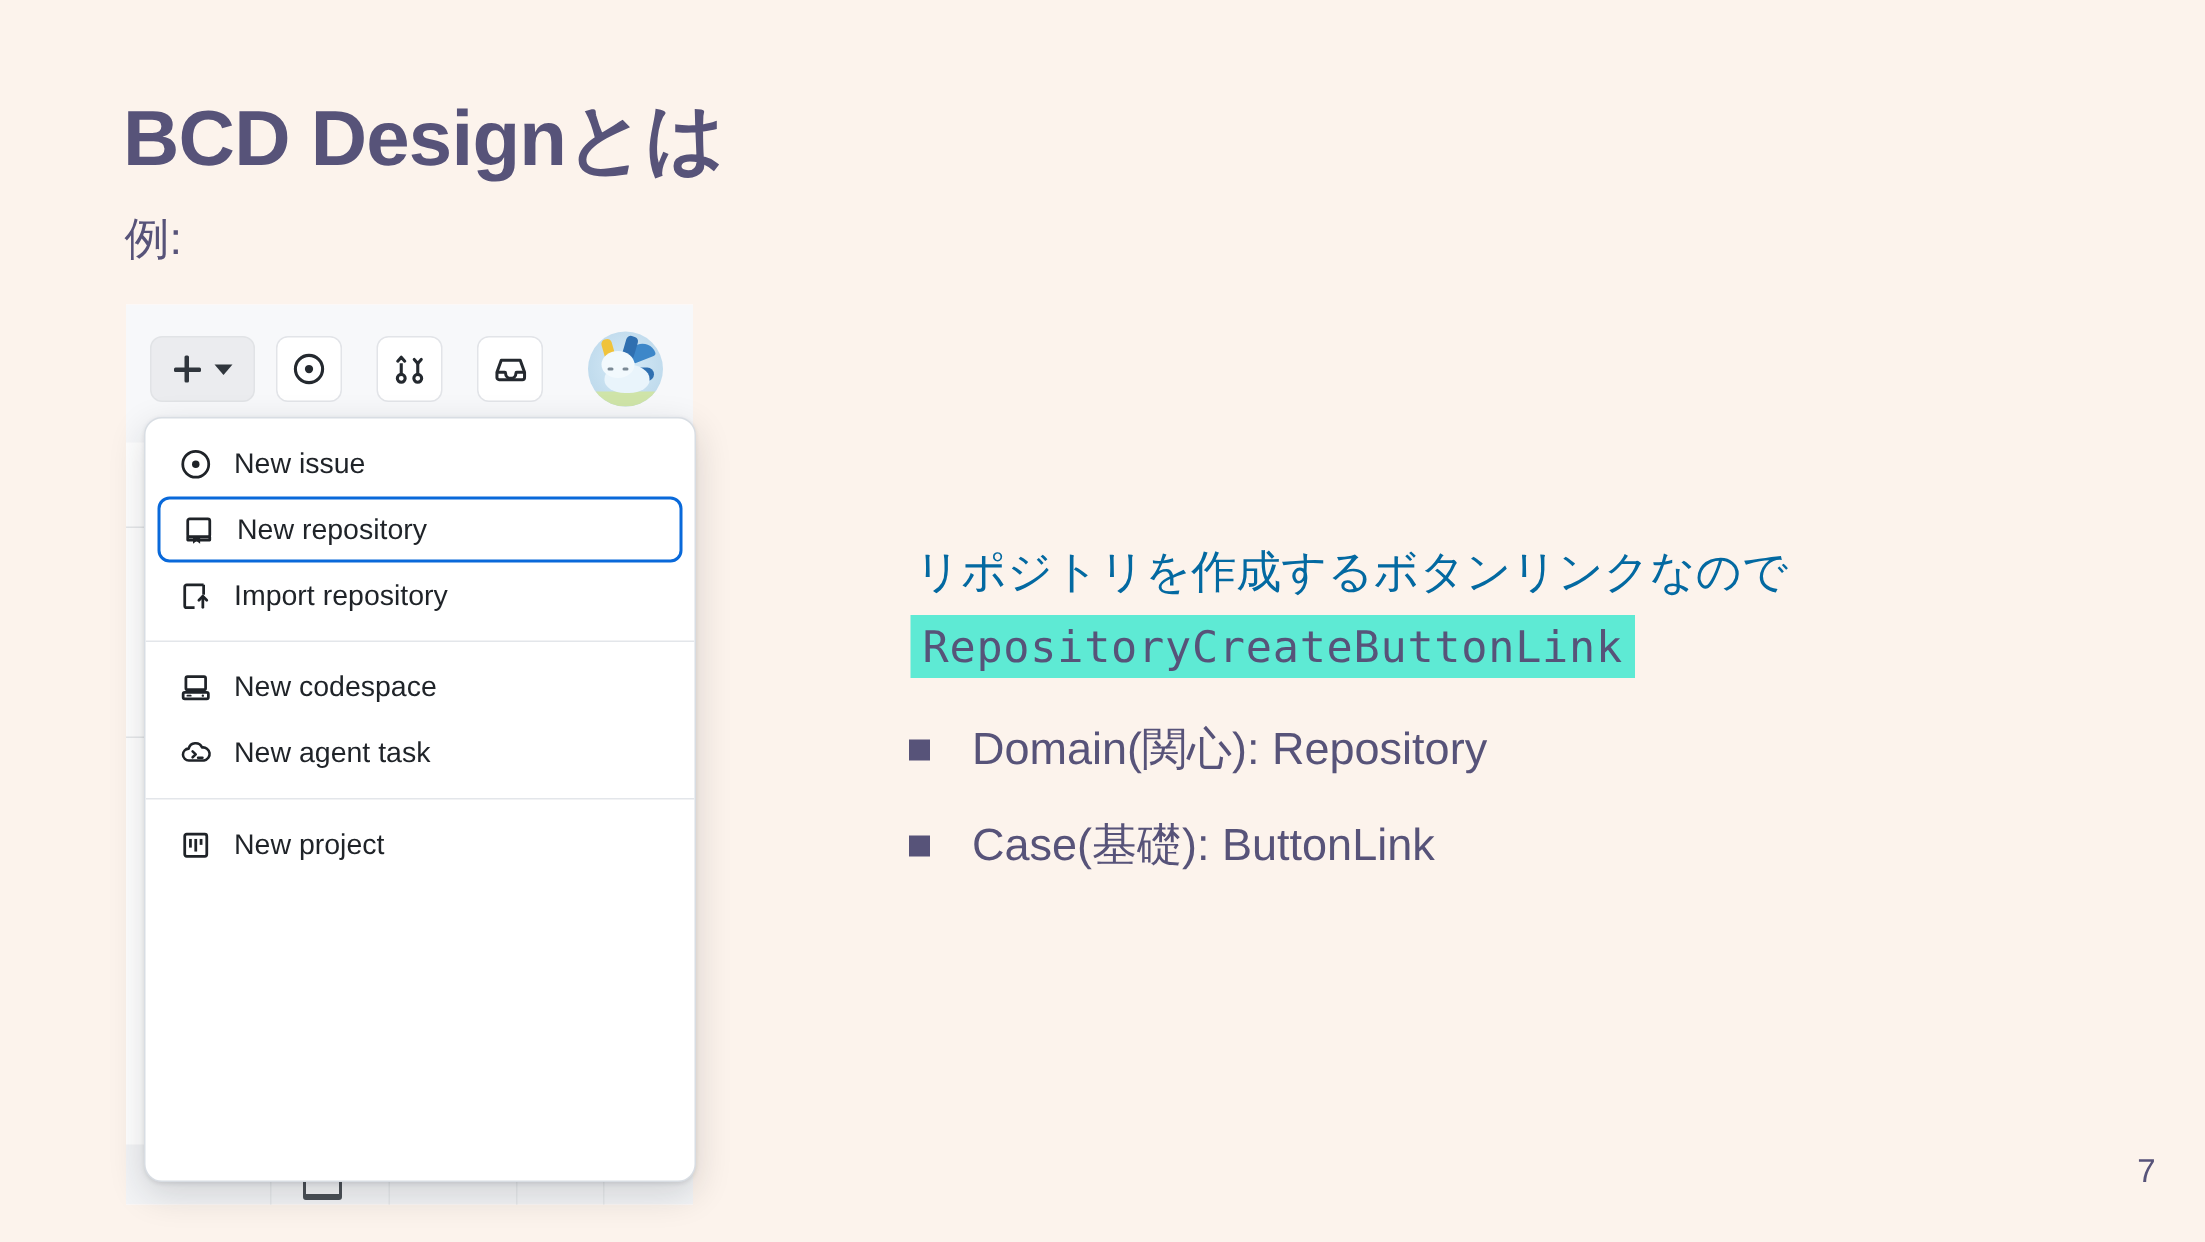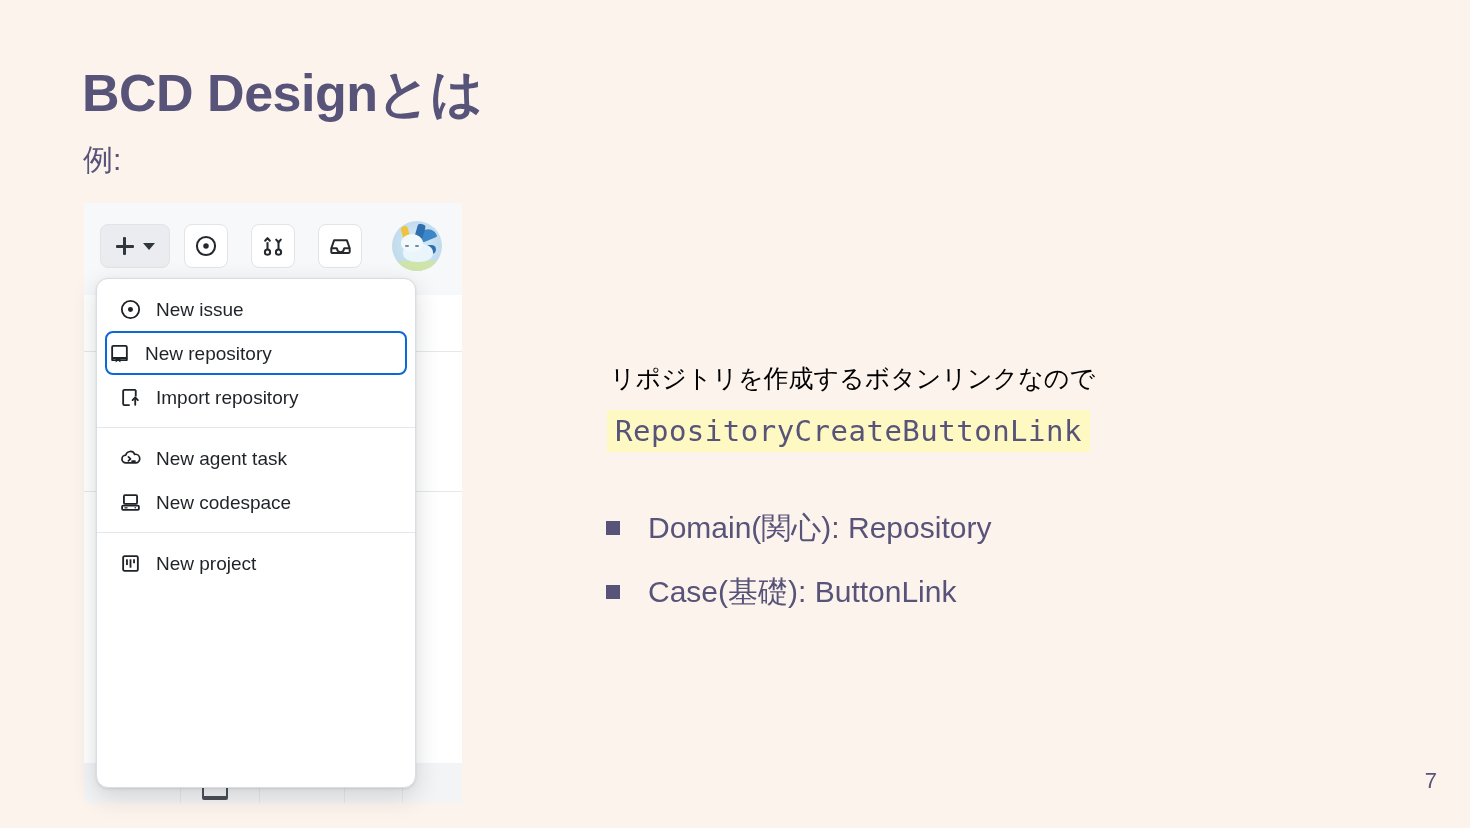--- a/index.html
+++ b/index.html
@@ -115,54 +115,54 @@
     background:#cfe4a8; border-radius:0 0 25px 25px;
   }
   .av-eye {
     position:absolute; top:24px; width:4px; height:2px;
     background:#7b8a96; border-radius:1px;
   }
 
   
   .menu {
     position:absolute; left:96px; top:278px;
-    width:320px; height:510px;
+    width:368px; height:510px;
     background:#ffffff; border:1px solid #d8dde3; border-radius:12px;
     box-shadow:0 8px 24px rgba(27,31,36,0.16), 0 1px 3px rgba(27,31,36,0.10);
     overflow:hidden;
   }
   .menu-group { padding:8px 0; }
   .menu-sep { height:1px; background:#e3e6ea; margin:0; }
   .menu-item {
     display:flex; align-items:center; gap:15px;
     height:44px; padding:0 12px 0 22px;
     font-size:19px; color:#1f2328; cursor:pointer;
     white-space:nowrap;
   }
   .menu-item.selected {
-    margin:0 8px; padding-left:1px;
+    margin:0 8px; padding-left:14px;
     border:2px solid #0969da; border-radius:8px; height:44px;
   }
   .mi-icon { width:22px; height:22px; flex:0 0 22px; display:flex; align-items:center; justify-content:center; }
   .mi-label { line-height:1; }
 
   
   .desc {
     position:absolute; left:610px; top:362px;
-    font-size:25px; color:#000000; line-height:1.35;
+    font-size:30px; color:#0369a1; line-height:1.35;
     white-space:nowrap;
   }
   .code {
     position:absolute; left:607px; top:410px;
     font-family:"DejaVu Sans Mono", monospace;
     font-size:29px; color:#575379;
-    background:#fef9c3; padding:4px 8px;
+    background:#5eead4; padding:4px 8px;
     letter-spacing:0.5px; white-space:nowrap;
   }
-  .bullets { position:absolute; left:606px; top:496px; }
+  .bullets { position:absolute; left:606px; top:468px; }
   .bullet {
     display:flex; align-items:center; gap:28px;
     height:64px; white-space:nowrap;
   }
   .bullet-marker {
     width:14px; height:14px; background:#575379; flex:0 0 14px;
   }
   .bullet-text { font-size:30px; color:#575379; line-height:1; }
 
   .page-num {
@@ -268,40 +268,40 @@
         <span class="mi-label">Import repository</span>
       </div>
     </div>
 
     <div class="menu-sep"></div>
 
     <div class="menu-group">
       <div class="menu-item">
         <span class="mi-icon">
           <svg width="21" height="21" viewBox="0 0 16 16">
-            <path d="M12.2 11.4 H4.6 a3 3 0 0 1 -0.2 -6 a3.6 3.6 0 0 1 6.8 -0.6 a2.8 2.8 0 0 1 1 6.6" fill="none" stroke="#1f2328" stroke-width="1.3" stroke-linecap="round" stroke-linejoin="round"></path>
-            <path d="M6.4 6.8 L8 8.3 L6.4 9.8" fill="none" stroke="#1f2328" stroke-width="1.3" stroke-linecap="round" stroke-linejoin="round"></path>
-            <path d="M9.2 10 H11.4" fill="none" stroke="#1f2328" stroke-width="1.3" stroke-linecap="round"></path>
-          </svg>
-        </span>
-        <span class="mi-label">New agent task</span>
-      </div>
-
-      <div class="menu-item">
-        <span class="mi-icon">
-          <svg width="21" height="21" viewBox="0 0 16 16">
             <rect x="3" y="2.4" width="10" height="6.6" rx="0.8" fill="none" stroke="#1f2328" stroke-width="1.4"></rect>
             <rect x="1.6" y="10.4" width="12.8" height="3.2" rx="0.8" fill="none" stroke="#1f2328" stroke-width="1.4"></rect>
             <rect x="3.3" y="11.6" width="2.6" height="0.9" rx="0.45" fill="#1f2328"></rect>
             <circle cx="11.6" cy="12" r="0.6" fill="#1f2328"></circle>
           </svg>
         </span>
         <span class="mi-label">New codespace</span>
       </div>
 
+      <div class="menu-item">
+        <span class="mi-icon">
+          <svg width="21" height="21" viewBox="0 0 16 16">
+            <path d="M12.2 11.4 H4.6 a3 3 0 0 1 -0.2 -6 a3.6 3.6 0 0 1 6.8 -0.6 a2.8 2.8 0 0 1 1 6.6" fill="none" stroke="#1f2328" stroke-width="1.3" stroke-linecap="round" stroke-linejoin="round"></path>
+            <path d="M6.4 6.8 L8 8.3 L6.4 9.8" fill="none" stroke="#1f2328" stroke-width="1.3" stroke-linecap="round" stroke-linejoin="round"></path>
+            <path d="M9.2 10 H11.4" fill="none" stroke="#1f2328" stroke-width="1.3" stroke-linecap="round"></path>
+          </svg>
+        </span>
+        <span class="mi-label">New agent task</span>
+      </div>
+
     </div>
 
     <div class="menu-sep"></div>
 
     <div class="menu-group">
 
       <div class="menu-item">
         <span class="mi-icon">
           <svg width="21" height="21" viewBox="0 0 16 16">
             <rect x="2.4" y="2.4" width="11.2" height="11.2" rx="1" fill="none" stroke="#1f2328" stroke-width="1.4"></rect>

